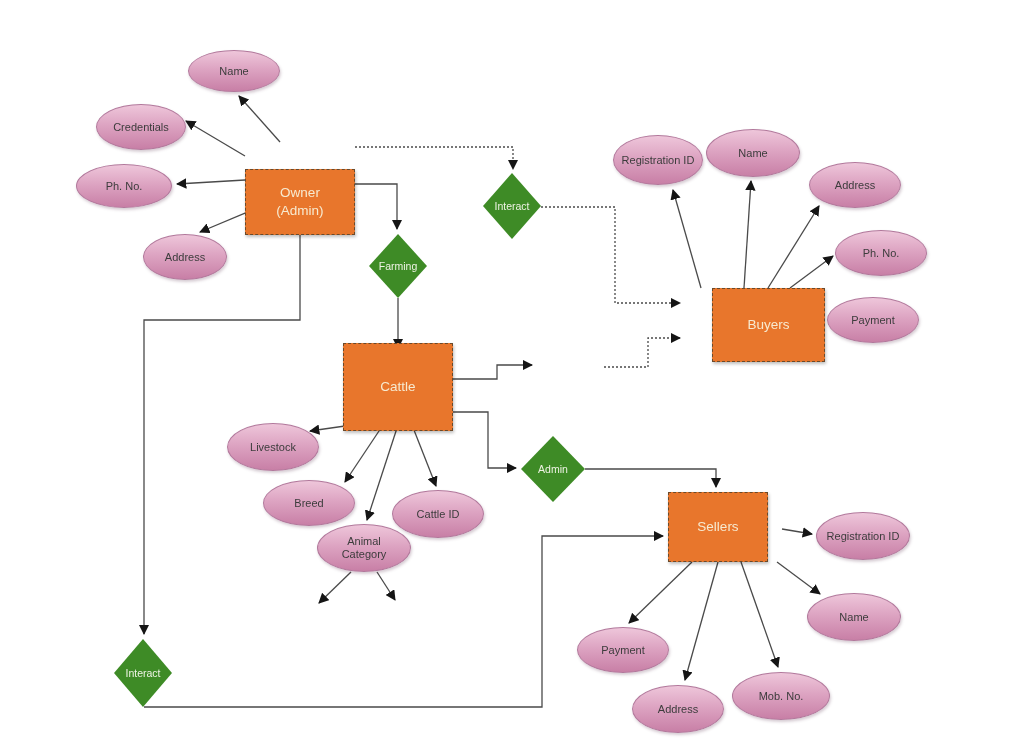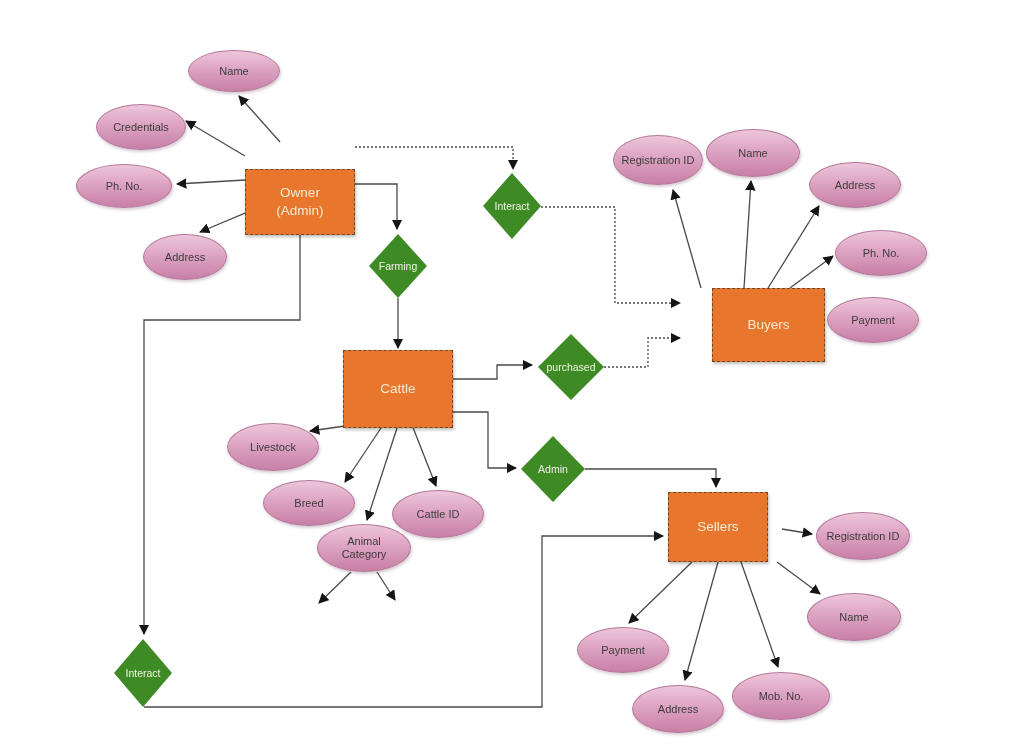--- a/index.html
+++ b/index.html
@@ -54,21 +54,21 @@
     box-shadow:1px 2px 3px rgba(0,0,0,0.25);
   }
   .diamond{
     background:var(--relationship-fill);
     color:var(--relationship-text);
     font-size:10.5px;
     clip-path:polygon(50% 0%,100% 50%,50% 100%,0% 50%);
   }
   
   .n-owner{left:245px;top:142px;width:110px;height:66px;margin-top:27px;}
-  .n-cattle{left:343px;top:350px;width:110px;height:78px;}
+  .n-cattle{left:343px;top:343px;width:110px;height:88px;}
   .n-buyers{left:685px;top:288px;width:113px;height:74px;margin-left:27px;}
   .n-sellers{left:668px;top:492px;width:100px;height:70px;}
 
   .n-farming{left:369px;top:234px;width:58px;height:64px;}
   .n-interact-top{left:483px;top:173px;width:58px;height:66px;}
   .n-purchased{left:538px;top:334px;width:66px;height:66px;}
   .n-sold{left:521px;top:436px;width:64px;height:66px;}
   .n-interact-bottom{left:114px;top:639px;width:58px;height:68px;}
 
   .n-owner-name{left:188px;top:50px;width:92px;height:42px;}
@@ -161,23 +161,20 @@
   <div class="node entity n-sellers">
     <span>Sellers</span>
   </div>
 
   <div class="node diamond n-farming">
     <span>Farming</span>
   </div>
   <div class="node diamond n-interact-top">
     <span>Interact</span>
   </div>
-  <div class="node diamond n-purchased">
-    <span>purchased</span>
-  </div>
   <div class="node diamond n-sold">
     <span>Admin</span>
   </div>
   <div class="node diamond n-interact-bottom">
     <span>Interact</span>
   </div>
 
   <div class="node ellipse n-owner-name">
     <span>Name</span>
   </div>

